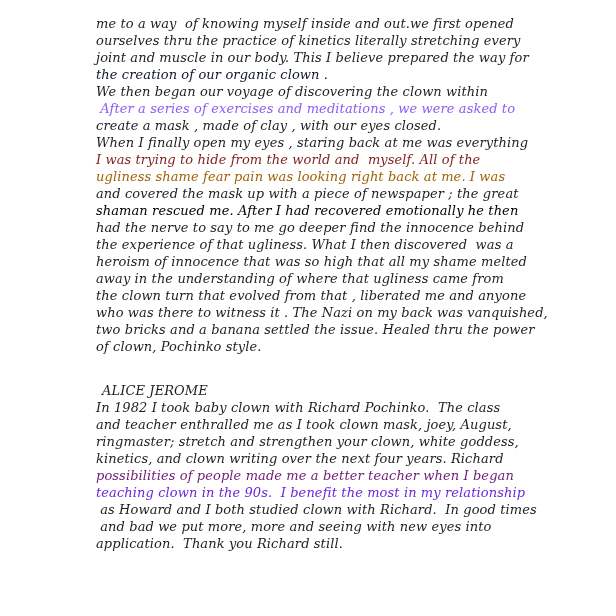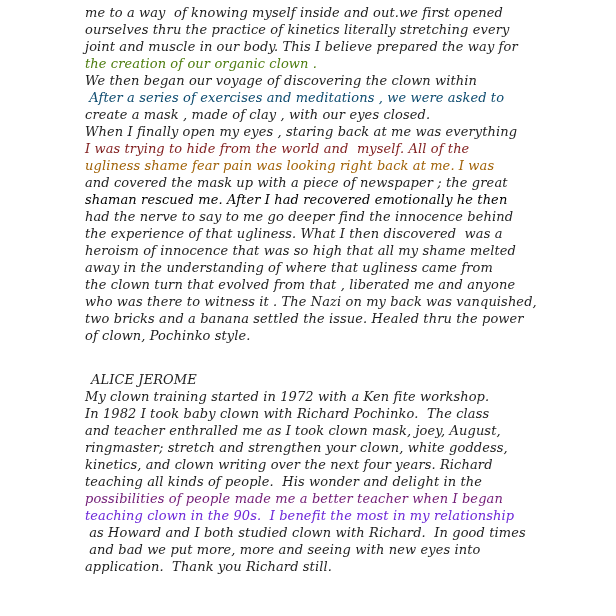--- a/index.html
+++ b/index.html
@@ -11,21 +11,21 @@
     overflow: hidden;
   }
   .page {
     box-sizing: border-box;
     width: 616px;
     height: 616px;
     padding: 4px 20px 0 85px;
     background: #ffffff;
   }
   .section {
-    margin: 0;
+    margin: 11px;
   }
   .section + .section {
     margin-top: 27px;
   }
   .line {
     font-family: "DejaVu Serif", "Liberation Serif", serif;
     font-style: italic;
     font-size: 13px;
     line-height: 17px;
     color: #1e1e1e;
@@ -37,45 +37,43 @@
   }
 </style>
 </head>
 <body>
 
 <div class="page" style="background: rgb(255, 255, 255);">
     <div class="section">
       <div class="line" style="color: rgb(30, 30, 30);">me to a way  of knowing myself inside and out.we first opened</div>
       <div class="line" style="color: rgb(30, 30, 30);">ourselves thru the practice of kinetics literally stretching every</div>
       <div class="line" style="color: rgb(30, 30, 30);">joint and muscle in our body. This I believe prepared the way for</div>
-      <div class="line" style="color: #4d7c0f;">the creation of our organic clown .</div>
+      <div class="line" style="color: #0f172a;">the creation of our organic clown .</div>
       <div class="line" style="color: rgb(30, 30, 30);">We then began our voyage of discovering the clown within</div>
-      <div class="line" style="color: #0c4a6e;"> After a series of exercises and meditations , we were asked to</div>
+      <div class="line" style="color: #8b5cf6;"> After a series of exercises and meditations , we were asked to</div>
       <div class="line" style="color: rgb(30, 30, 30);">create a mask , made of clay , with our eyes closed.</div>
       <div class="line" style="color: rgb(30, 30, 30);">When I finally open my eyes , staring back at me was everything</div>
       <div class="line" style="color: #7f1d1d;">I was trying to hide from the world and  myself. All of the</div>
       <div class="line" style="color: #a16207;">ugliness shame fear pain was looking right back at me. I was</div>
       <div class="line" style="color: rgb(30, 30, 30);">and covered the mask up with a piece of newspaper ; the great</div>
       <div class="line" style="color: #000000;">shaman rescued me. After I had recovered emotionally he then</div>
       <div class="line" style="color: rgb(30, 30, 30);">had the nerve to say to me go deeper find the innocence behind</div>
       <div class="line" style="color: rgb(30, 30, 30);">the experience of that ugliness. What I then discovered  was a</div>
       <div class="line" style="color: rgb(30, 30, 30);">heroism of innocence that was so high that all my shame melted</div>
       <div class="line" style="color: rgb(30, 30, 30);">away in the understanding of where that ugliness came from</div>
       <div class="line" style="color: rgb(30, 30, 30);">the clown turn that evolved from that , liberated me and anyone</div>
       <div class="line" style="color: rgb(30, 30, 30);">who was there to witness it . The Nazi on my back was vanquished,</div>
       <div class="line" style="color: rgb(30, 30, 30);">two bricks and a banana settled the issue. Healed thru the power</div>
       <div class="line" style="color: rgb(30, 30, 30);">of clown, Pochinko style.</div>
     </div>
     <div class="section">
       <div class="line heading" style="color: rgb(30, 30, 30);">ALICE JEROME</div>
-      <div class="line" style="color: rgb(30, 30, 30);">My clown training started in 1972 with a Ken fite workshop.</div>
       <div class="line" style="color: rgb(30, 30, 30);">In 1982 I took baby clown with Richard Pochinko.  The class</div>
       <div class="line" style="color: rgb(30, 30, 30);">and teacher enthralled me as I took clown mask, joey, August,</div>
       <div class="line" style="color: rgb(30, 30, 30);">ringmaster; stretch and strengthen your clown, white goddess,</div>
       <div class="line" style="color: rgb(30, 30, 30);">kinetics, and clown writing over the next four years. Richard</div>
-      <div class="line" style="color: rgb(30, 30, 30);">teaching all kinds of people.  His wonder and delight in the</div>
       <div class="line" style="color: #701a75;">possibilities of people made me a better teacher when I began</div>
       <div class="line" style="color: #6d28d9;">teaching clown in the 90s.  I benefit the most in my relationship</div>
       <div class="line" style="color: rgb(30, 30, 30);"> as Howard and I both studied clown with Richard.  In good times</div>
       <div class="line" style="color: rgb(30, 30, 30);"> and bad we put more, more and seeing with new eyes into</div>
       <div class="line" style="color: rgb(30, 30, 30);">application.  Thank you Richard still.</div>
     </div>
   </div>
 
 </body></html>

